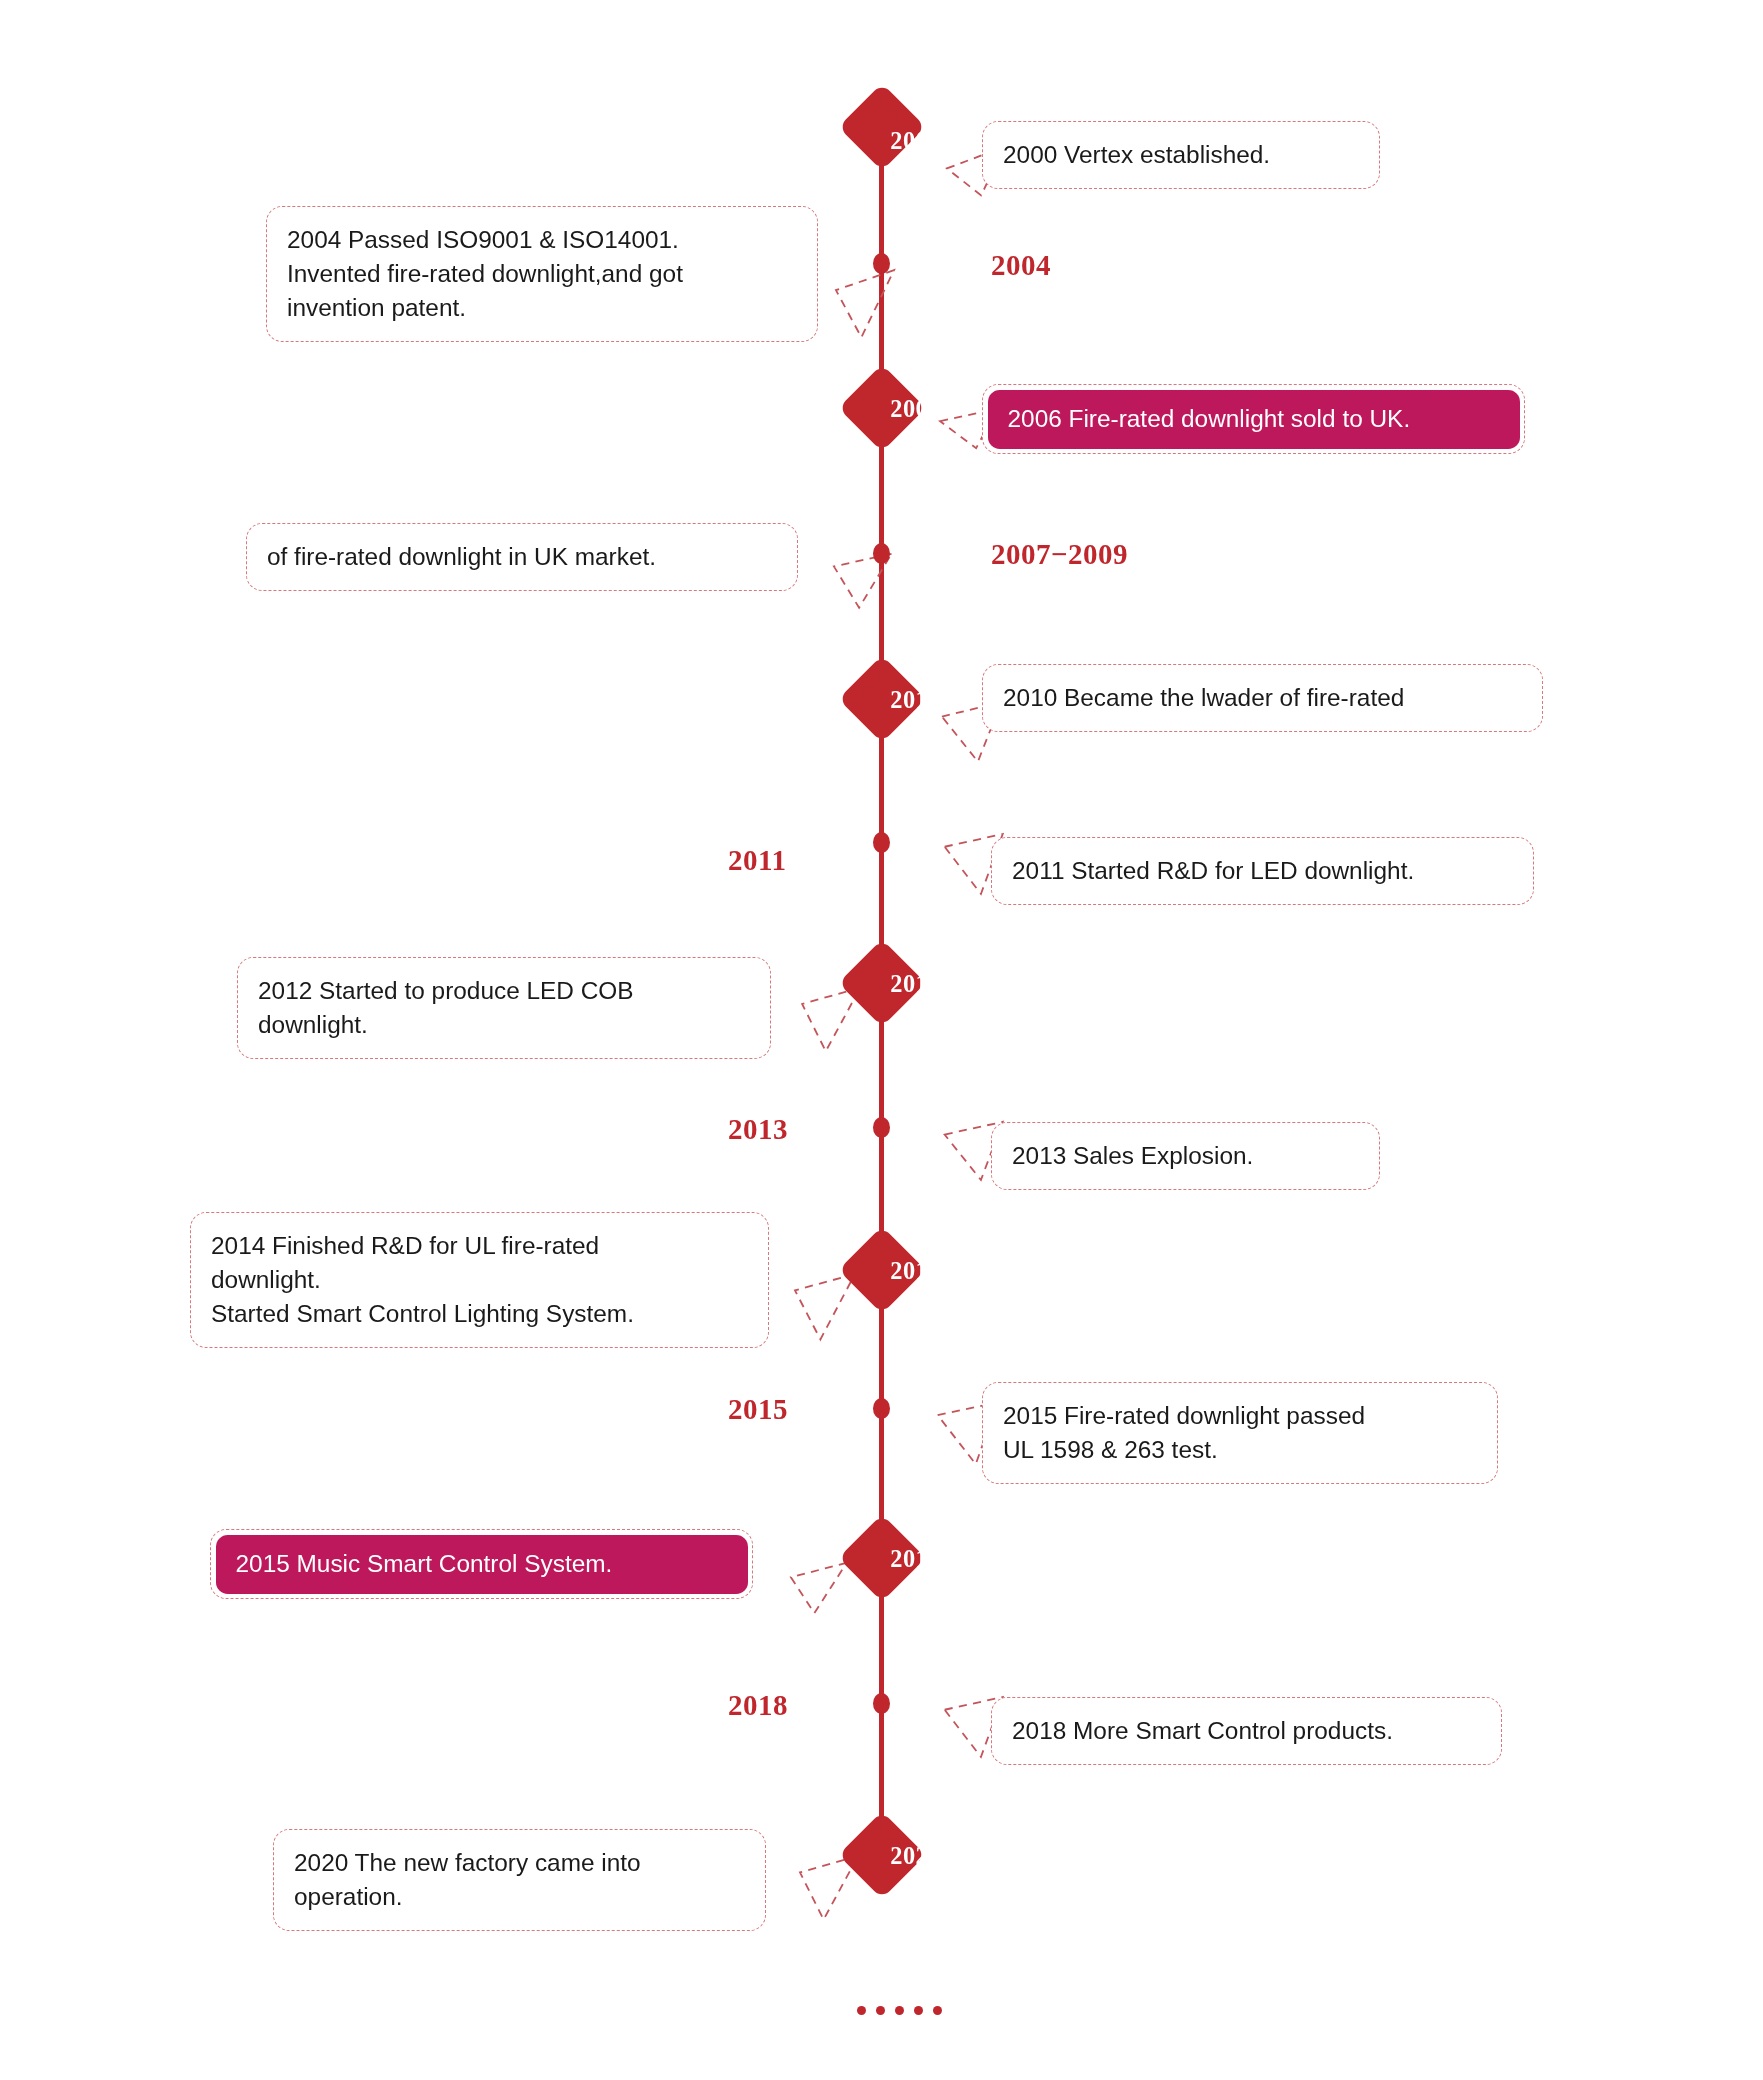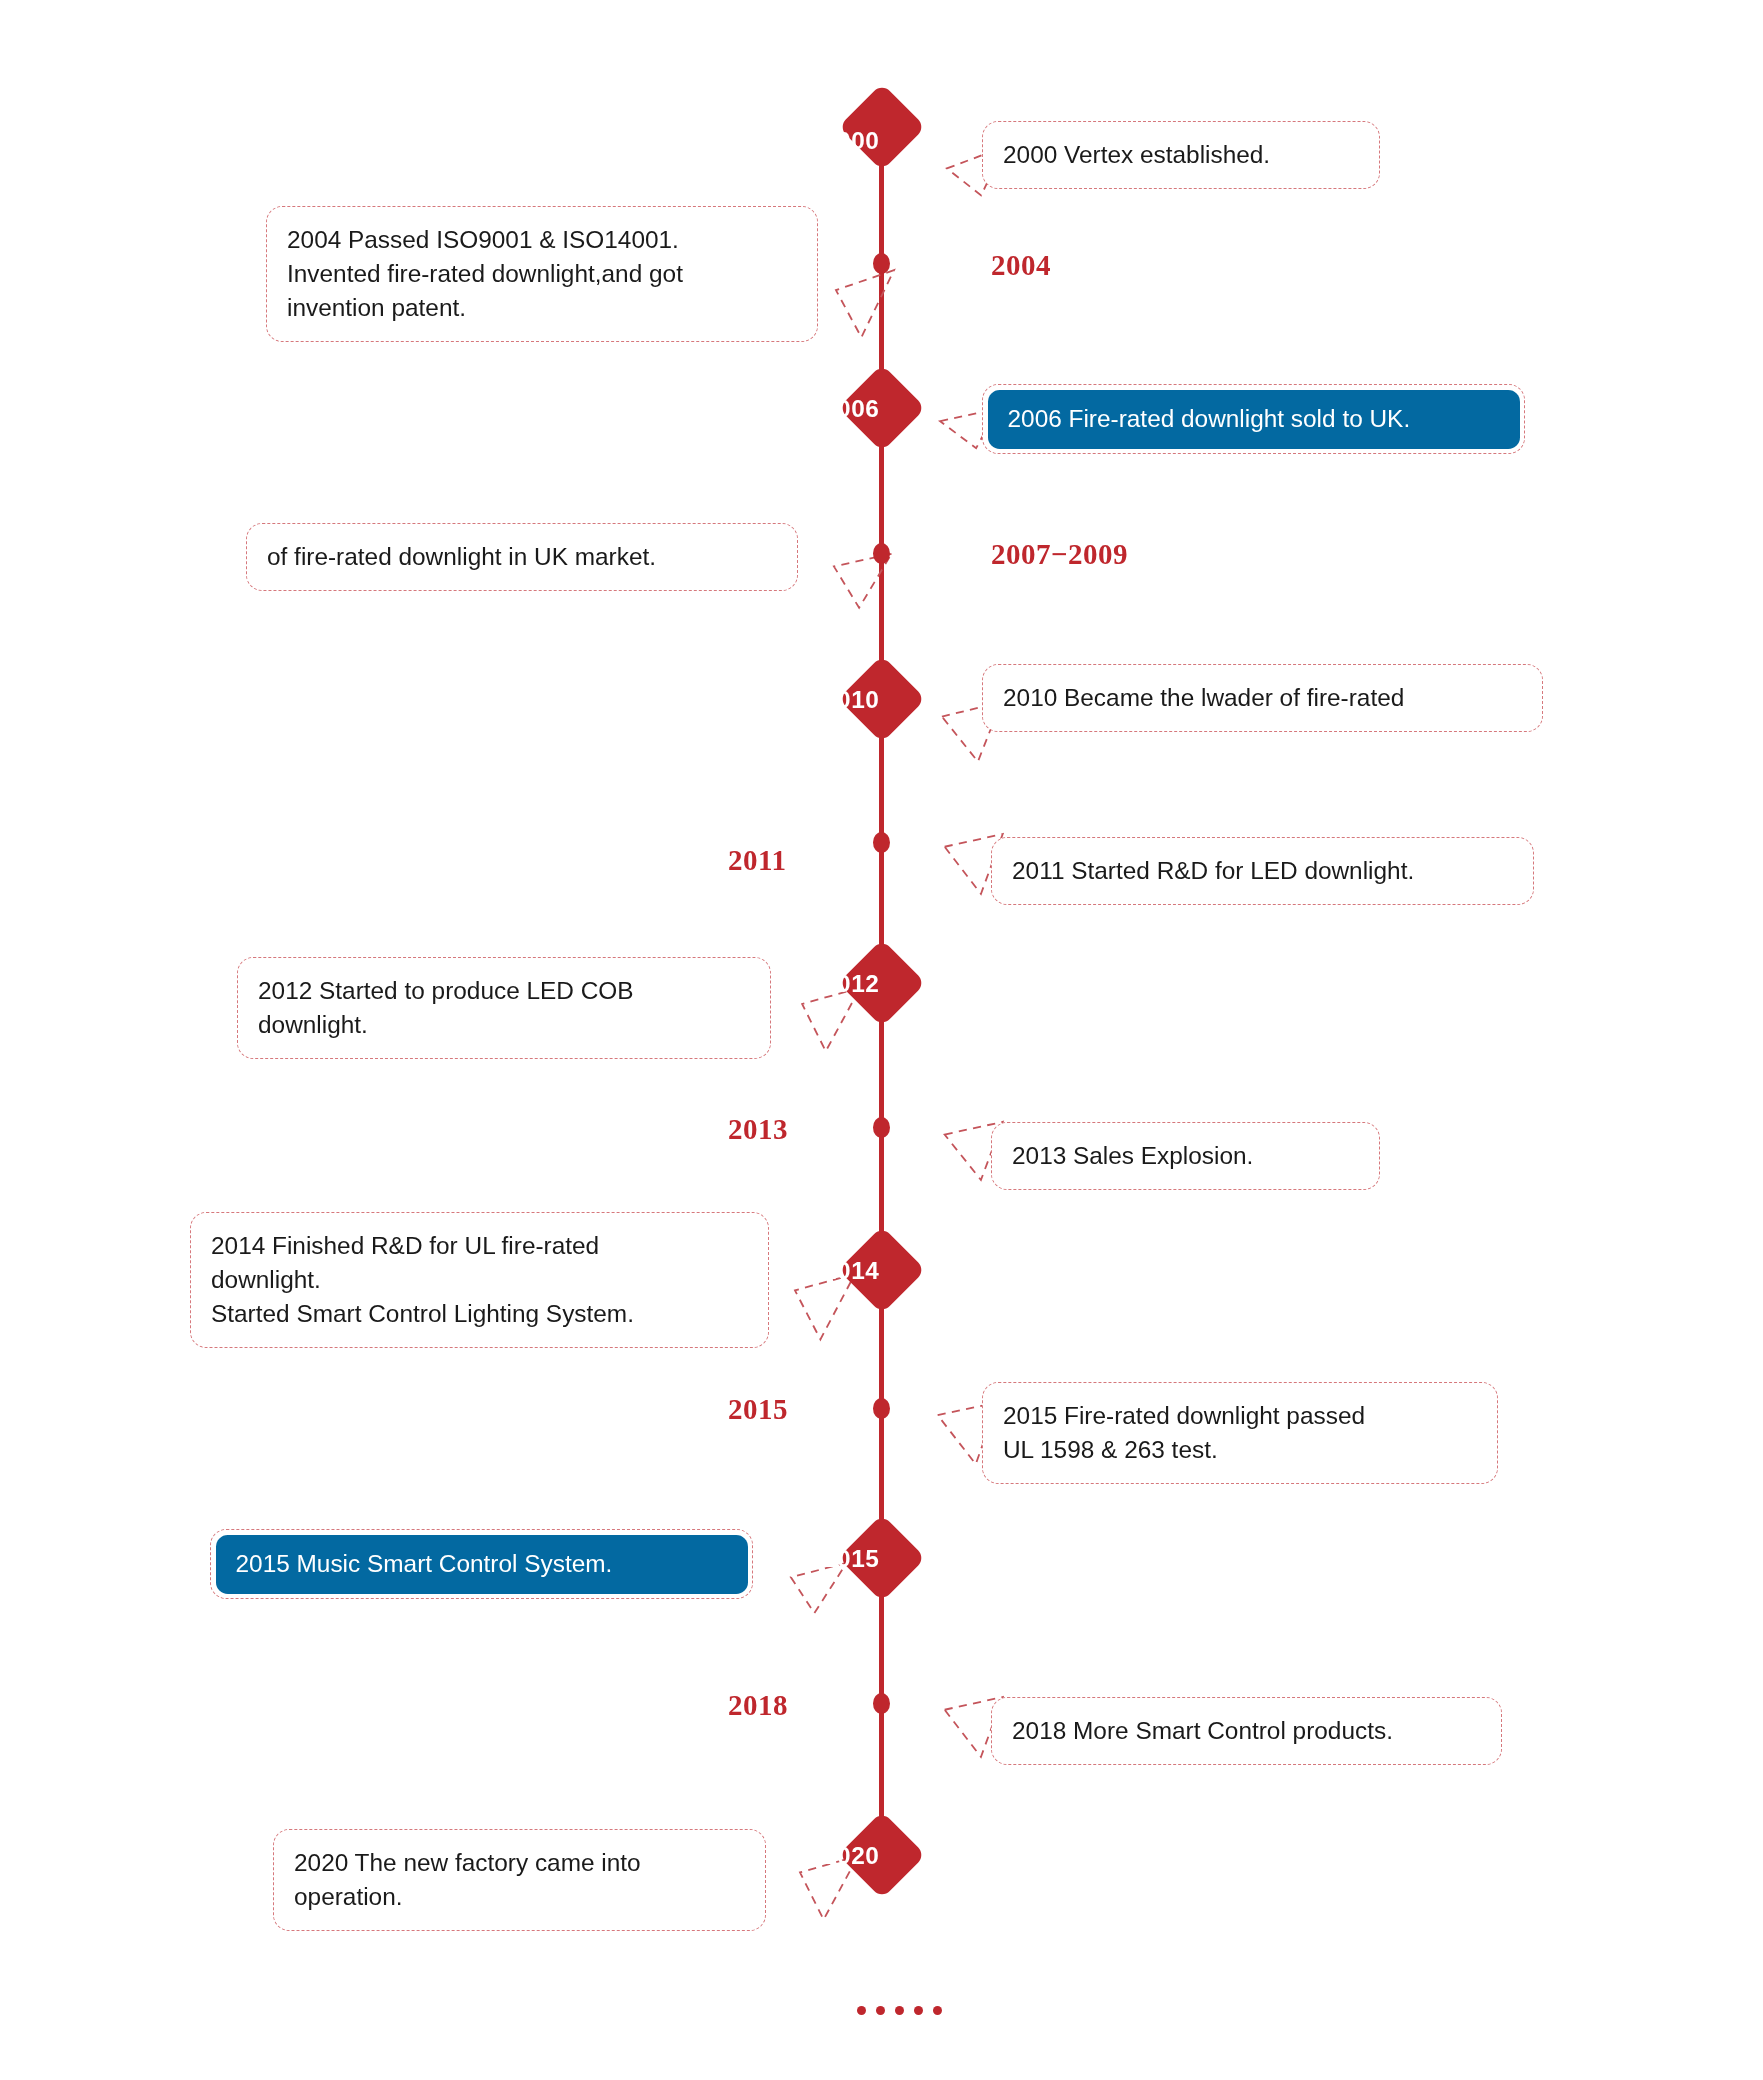--- a/index.html
+++ b/index.html
@@ -24,23 +24,23 @@
     position:absolute;
     width:62px;height:62px;
     background:#bf272d;
     border-radius:11px;
     transform:rotate(45deg);
     z-index:3;
   }
   .node-diamond-label{
     position:absolute;
     width:118px;
-    text-align:left;
+    text-align:right;
     color:#ffffff;
-    font-family:Liberation Sans, sans-serif;
+    font-family:Liberation Serif, serif;
     font-weight:bold;
     font-size:24.4px;
     letter-spacing:0.5px;
     z-index:4;
     pointer-events:none;
   }
   .node-dot{
     position:absolute;
     width:17px;height:21px;
     background:#bf272d;
@@ -70,21 +70,21 @@
     font-size:24.4px;
     line-height:1.38;
     color:#1a1a1a;
     z-index:2;
   }
   .callout.filled{
     padding:0;
     border-color:#d6787c;
   }
   .callout.filled .inner{
-    background:#0369a1;
+    background:#be185d;
     color:#ffffff;
     border-radius:11.8px;
     padding:12.7px 20px;
     margin:4.5px;
     font-size:24.4px;
     line-height:1.38;
     white-space:nowrap;
   }
 
   

